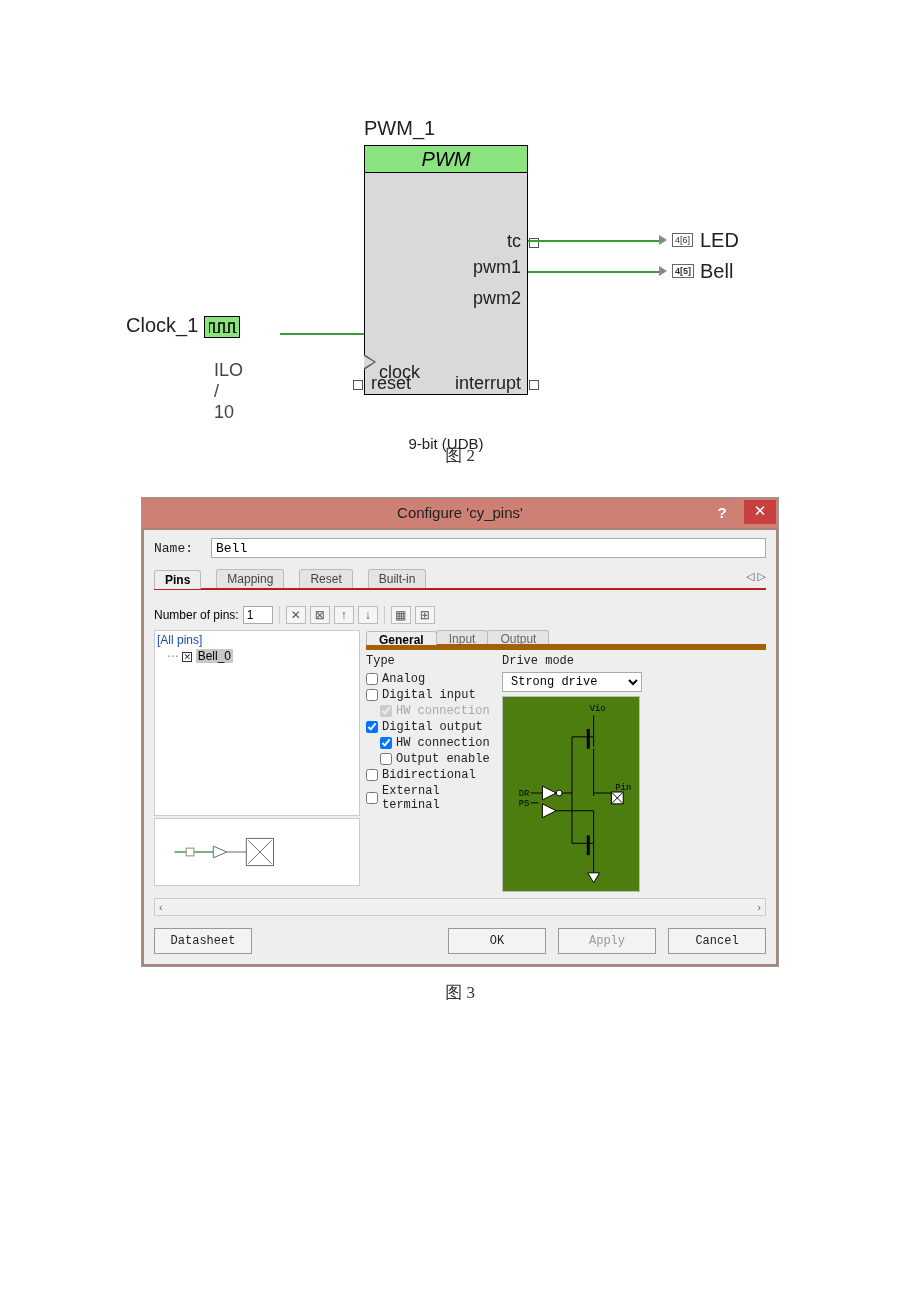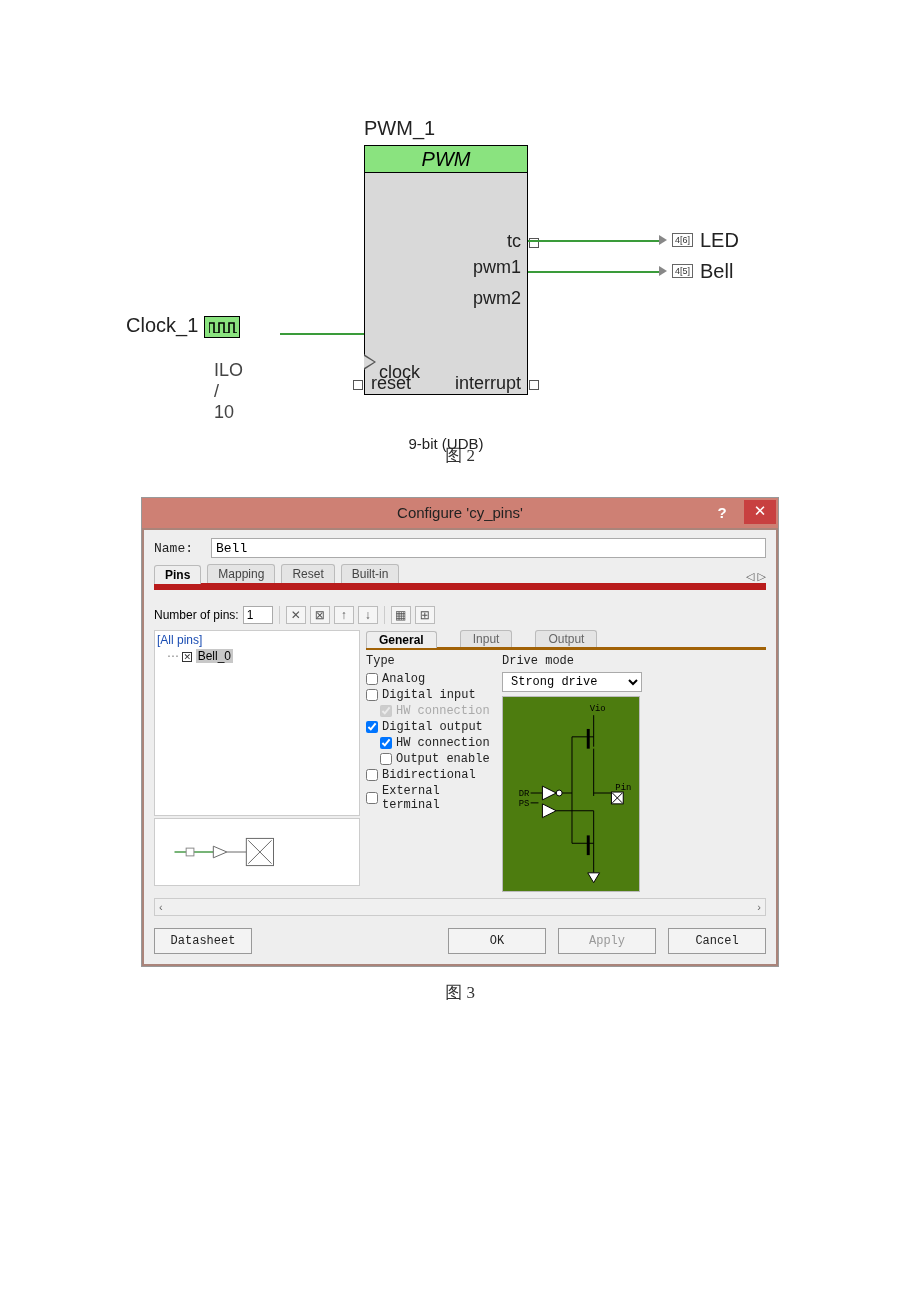--- a/index.html
+++ b/index.html
@@ -85,42 +85,42 @@
   
   .dlg-outer{width:638px;margin:0 auto;border:1px solid #999;background:#aa847a;}
   .titlebar{height:30px;line-height:30px;background:#ce8074;color:#222;position:relative;text-align:center;font-size:15px;}
   .titlebar .help{position:absolute;right:38px;top:0;width:36px;text-align:center;color:#fff;font-weight:bold;}
   .titlebar .close{position:absolute;right:2px;top:2px;width:32px;height:24px;background:#c84040;color:#fff;text-align:center;line-height:22px;font-size:15px;}
   .dlg-body{background:#eeeeee;margin:2px;padding:8px 10px 10px 10px;}
   .name-row{display:flex;align-items:center;gap:18px;margin-bottom:10px;}
   .name-row label{font-family:"Courier New",monospace;font-size:13px;color:#222;}
   .name-row input{flex:1;height:20px;border:1px solid #aaa;padding:0 4px;font-family:"Courier New",monospace;font-size:13px;background:#fff;}
   
-  .tabs-row{display:flex;align-items:flex-end;gap:7px;border-bottom:7px solid #b91c1c;position:relative;height:22px;margin-bottom:16px;}
+  .tabs-row{display:flex;align-items:flex-end;gap:16px;border-bottom:2px solid #b91c1c;position:relative;height:22px;margin-bottom:16px;}
   .tab{border:1px solid #bbb;border-bottom:none;border-radius:3px 3px 0 0;padding:2px 10px;font-size:12px;background:#e4e4e4;color:#444;margin-right:-1px;}
   .tab.active{background:#eee;font-weight:bold;color:#000;position:relative;top:1px;}
   .tab-nav{position:absolute;right:0;top:2px;font-size:11px;color:#555;}
   
   .pins-row{display:flex;align-items:center;gap:4px;margin:6px 0;}
   .pins-row label{font-size:12px;}
   .pins-row input{width:30px;height:18px;border:1px solid #aaa;font-size:12px;padding:0 3px;}
   .tbtn{width:20px;height:18px;border:1px solid #bbb;background:#f5f5f5;display:flex;align-items:center;justify-content:center;font-size:12px;color:#555;}
   .sep-v{width:1px;height:18px;background:#ccc;margin:0 2px;}
   
   .middle{display:flex;gap:6px;}
   .leftcol{width:206px;display:flex;flex-direction:column;}
   .pinlist{height:186px;border:1px solid #ccc;background:#fff;font-size:12px;padding:2px;position:relative;}
   .pinlist .all{color:#1a4db3;}
   .pinlist .row{margin-left:10px;margin-top:2px;}
   .pinlist .sel{background:#c8c8c8;padding:0 2px;}
   .xbox{display:inline-block;width:10px;height:10px;border:1px solid #333;color:#333;font-size:9px;line-height:8px;text-align:center;vertical-align:middle;}
   .pin-preview{height:68px;border:1px solid #ccc;background:#fff;margin-top:2px;position:relative;}
   
   .rightcol{flex:1;}
-  .subtabs{display:flex;border-bottom:3px solid #a16207;height:20px;gap:24px;}
+  .subtabs{display:flex;border-bottom:6px solid #a16207;height:20px;}
   .subtab{border:1px solid #bbb;border-bottom:none;border-radius:3px 3px 0 0;padding:1px 12px;font-size:12px;background:#e4e4e4;margin-right:-1px;color:#666;}
   .subtab.active{background:#eee;font-weight:bold;color:#000;position:relative;top:1px;}
   .panel{display:flex;gap:8px;padding-top:4px;font-family:"Courier New",monospace;font-size:12px;color:#222;}
   .col{}
   .colA{width:128px;}
   .colB{width:140px;}
   .colC{flex:1;}
   .hdr{font-family:"Courier New",monospace;font-size:12px;margin-bottom:4px;}
   .chk{display:flex;align-items:center;gap:4px;margin:2px 0;}
   .chk input{width:12px;height:12px;}
@@ -171,21 +171,21 @@
     </div>
     <div class="wire wire-clk"></div>
 
     <div class="wire wire-pwm1"></div>
     <div class="arrow-r" style="left:539px;top:125px;"></div>
     <div class="pin-box" style="left:552px;top:123px;">4[6]</div>
     <div class="pin-lbl" style="left:580px;top:119px;">LED</div>
 
     <div class="wire wire-pwm2"></div>
     <div class="arrow-r" style="left:539px;top:156px;"></div>
-    <div class="pin-box" style="left:552px;top:154px;">4[5]</div>
+    <div class="pin-box" style="left:552px;top:154px;font-weight:bold;">4[5]</div>
     <div class="pin-lbl" style="left:580px;top:150px;">Bell</div>
   </div>
   <div class="caption">图 2</div>
 </div>
 
 <div class="section">
   <div class="dlg-outer">
     <div class="titlebar">
       <span>Configure 'cy_pins'</span>
       <div class="help">?</div>

